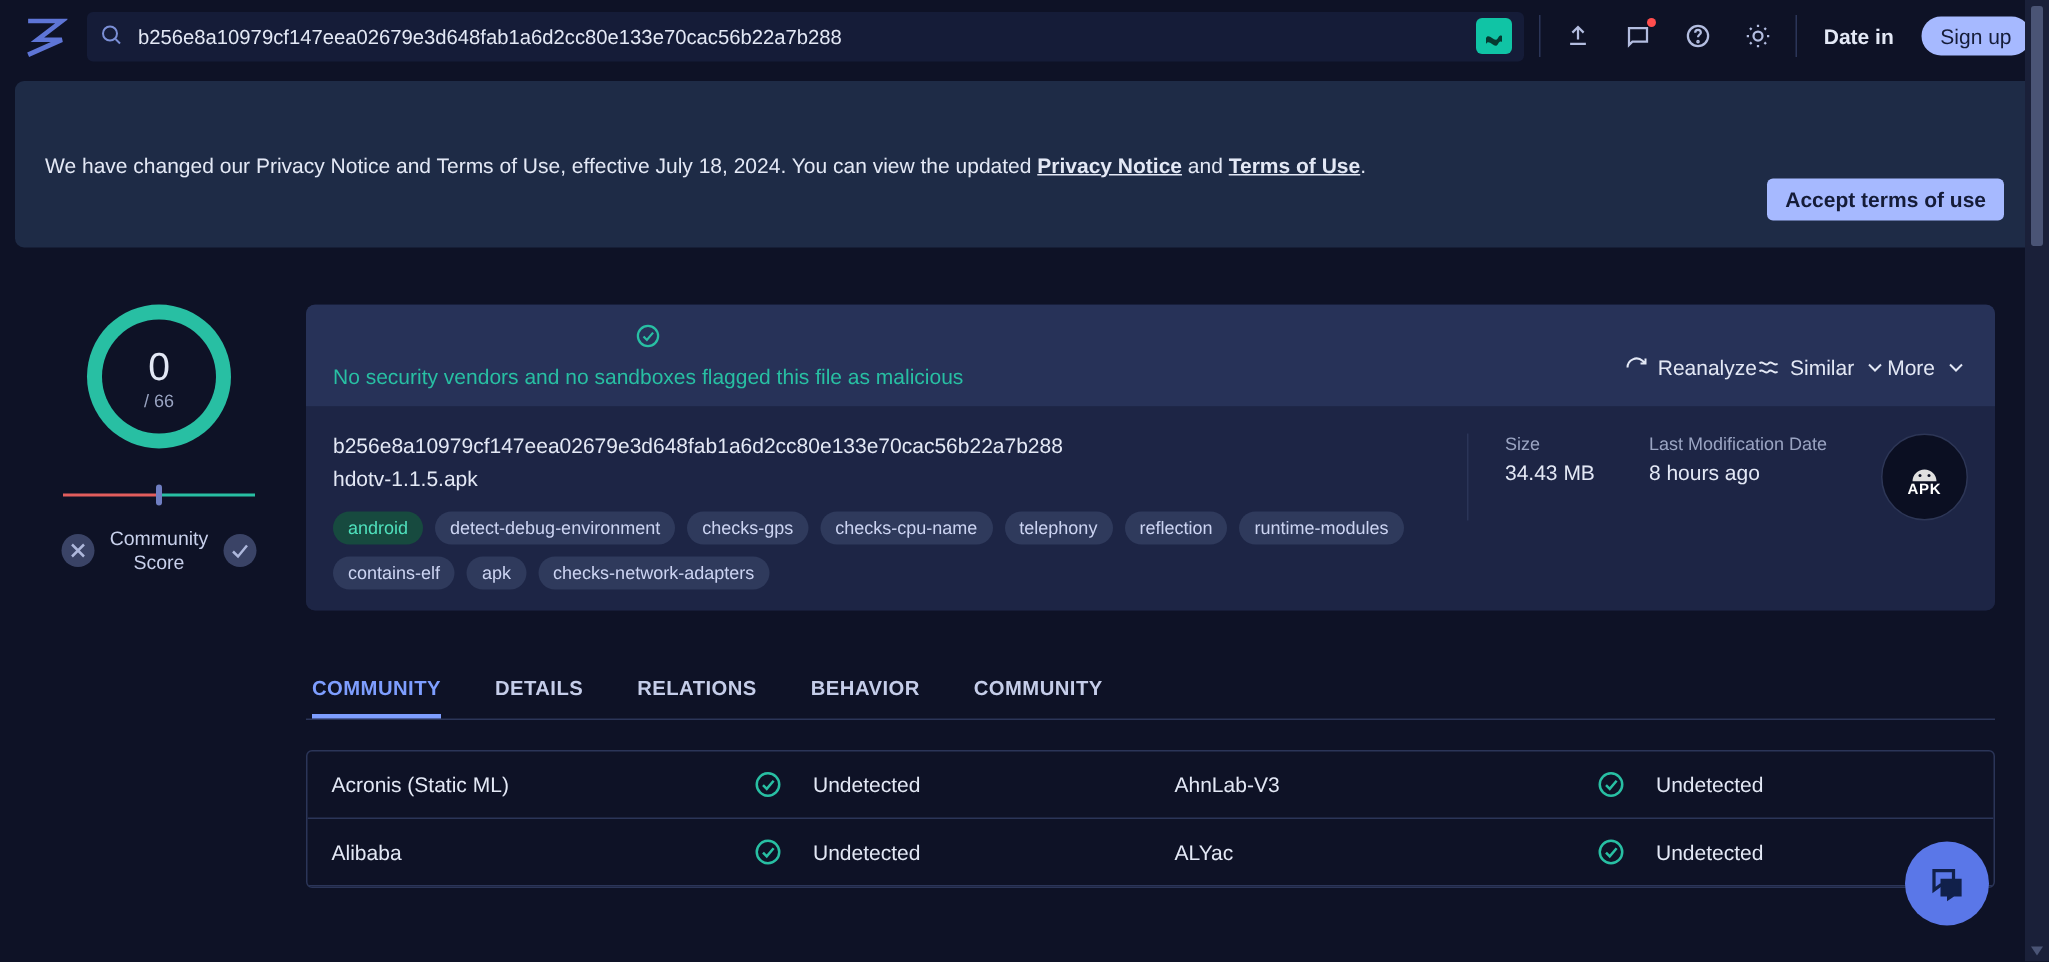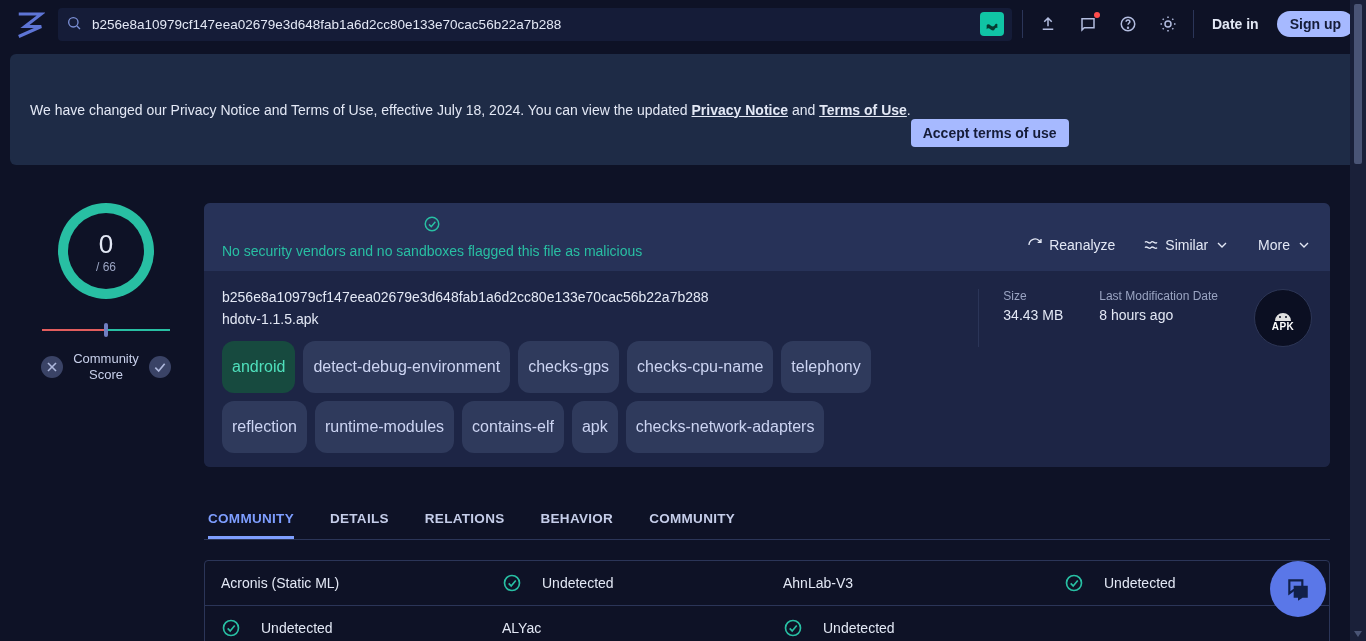--- a/index.html
+++ b/index.html
@@ -82,31 +82,31 @@
   .icon-btn{
     width:30px;height:30px;display:flex;align-items:center;justify-content:center;
     color:#b3bde0;cursor:pointer;position:relative;
   }
   .icon-btn .dot{
     position:absolute;top:3px;right:3px;width:6px;height:6px;border-radius:50%;
     background:#ff4d4d;
   }
   .signin{color:var(--text);font-weight:700;cursor:pointer;padding:0 8px;}
   .signup{
-    background:var(--accent-btn);color:#151c38;font-weight:700;
+    background:var(--accent-btn);color:#151c38;font-weight:400;
     padding:5px 13px;border-radius:14px;cursor:pointer;
   }
 
   
   .notice{
     margin:6px 10px 0 10px;
     background:var(--notice);
     border-radius:6px;
     padding:18px 20px;
-    display:flex;align-items:center;
+    display:flex;align-items:center;justify-content:space-between;
   }
   .notice .txt a{color:var(--text);text-decoration:underline;font-weight:700;}
   .accept-btn{
     background:var(--accent-btn);color:#151c38;font-weight:600;
     padding:6px 12px;border-radius:4px;cursor:pointer;margin-top:47px;
   }
 
   .main{
     display:flex;gap:28px;
     padding:18px 36px 0 36px;
@@ -150,34 +150,34 @@
     background:var(--panel);border-radius:6px;overflow:hidden;
   }
   .panel-head{
     display:flex;align-items:center;justify-content:space-between;
     padding:12px 18px;background:#273258;
   }
   .panel-head .status{
     display:flex;align-items:center;gap:10px;color:var(--green);font-weight:500;flex-direction:column;
   }
   .panel-head .actions{
-    display:flex;align-items:center;gap:28px;color:#e3e8f5;font-weight:500;margin-top:15px;
+    display:flex;align-items:center;color:#e3e8f5;font-weight:500;margin-top:15px;
   }
   .panel-head .actions .a{display:flex;align-items:center;gap:6px;cursor:pointer;}
   .panel-body{
     padding:18px 18px 14px 18px;background:#1d2545;
     display:flex;gap:24px;align-items:flex-start;
   }
   .meta{flex:1;min-width:0;}
   .hash{color:var(--text);font-size:14px;margin-bottom:6px;word-break:break-all;font-weight:500;}
   .fname{color:var(--text);font-size:14px;margin-bottom:14px;font-weight:500;}
   .tags{display:flex;flex-wrap:wrap;gap:8px;}
   .tag{
-    background:var(--chip);color:#ccd4f2;font-size:16px;
-    padding:17px 10px;border-radius:12px;
+    background:var(--chip);color:#ccd4f2;font-size:12px;
+    padding:4px 10px;border-radius:12px;
   }
   .tag.android{background:#174a3f;color:#4fe0bc;}
   .side-meta{
     display:flex;gap:36px;align-items:flex-start;
     padding-left:24px;border-left:1px solid var(--border);
   }
   .kv .k{font-size:12px;color:var(--muted);margin-bottom:4px;}
   .kv .v{font-size:14px;color:var(--text);font-weight:500;}
   .apk-badge{
     width:58px;height:58px;border-radius:50%;background:#0b0f22;
@@ -427,20 +427,21 @@
             <div class="vcell name">AhnLab-V3</div>
             <div class="vcell status">
               <svg class="svg20 ico" viewBox="0 0 24 24" fill="none" stroke="currentColor" stroke-width="2">
                 <circle cx="12" cy="12" r="9"></circle>
                 <polyline points="8,12.5 11,15.5 16.5,9"></polyline>
               </svg>
               <span>Undetected</span>
             </div>
           </div>
           <div class="vrow">
+            <div class="vcell name">Alibaba</div>
             <div class="vcell status">
               <svg class="svg20 ico" viewBox="0 0 24 24" fill="none" stroke="currentColor" stroke-width="2">
                 <circle cx="12" cy="12" r="9"></circle>
                 <polyline points="8,12.5 11,15.5 16.5,9"></polyline>
               </svg>
               <span>Undetected</span>
             </div>
             <div class="vcell name">ALYac</div>
             <div class="vcell status">
               <svg class="svg20 ico" viewBox="0 0 24 24" fill="none" stroke="currentColor" stroke-width="2">

